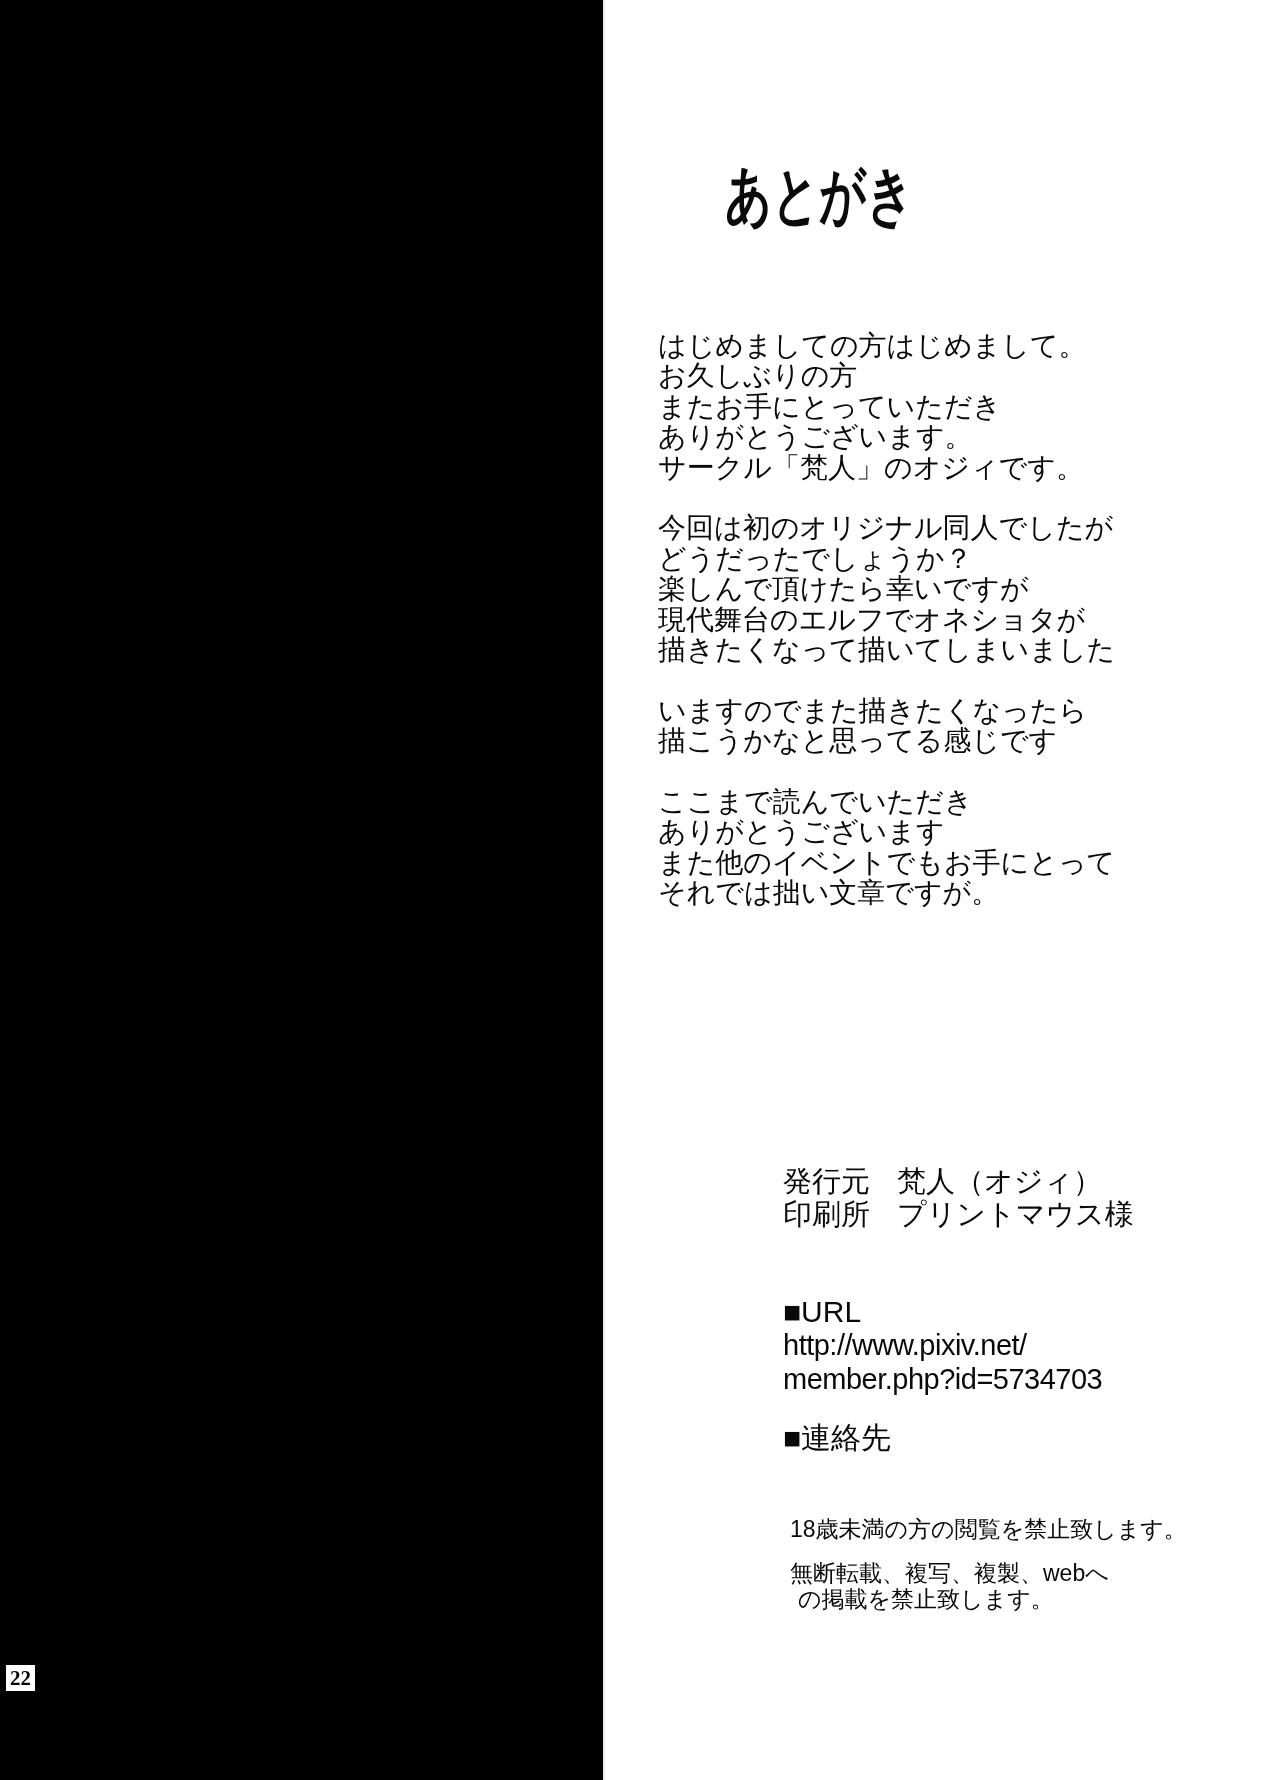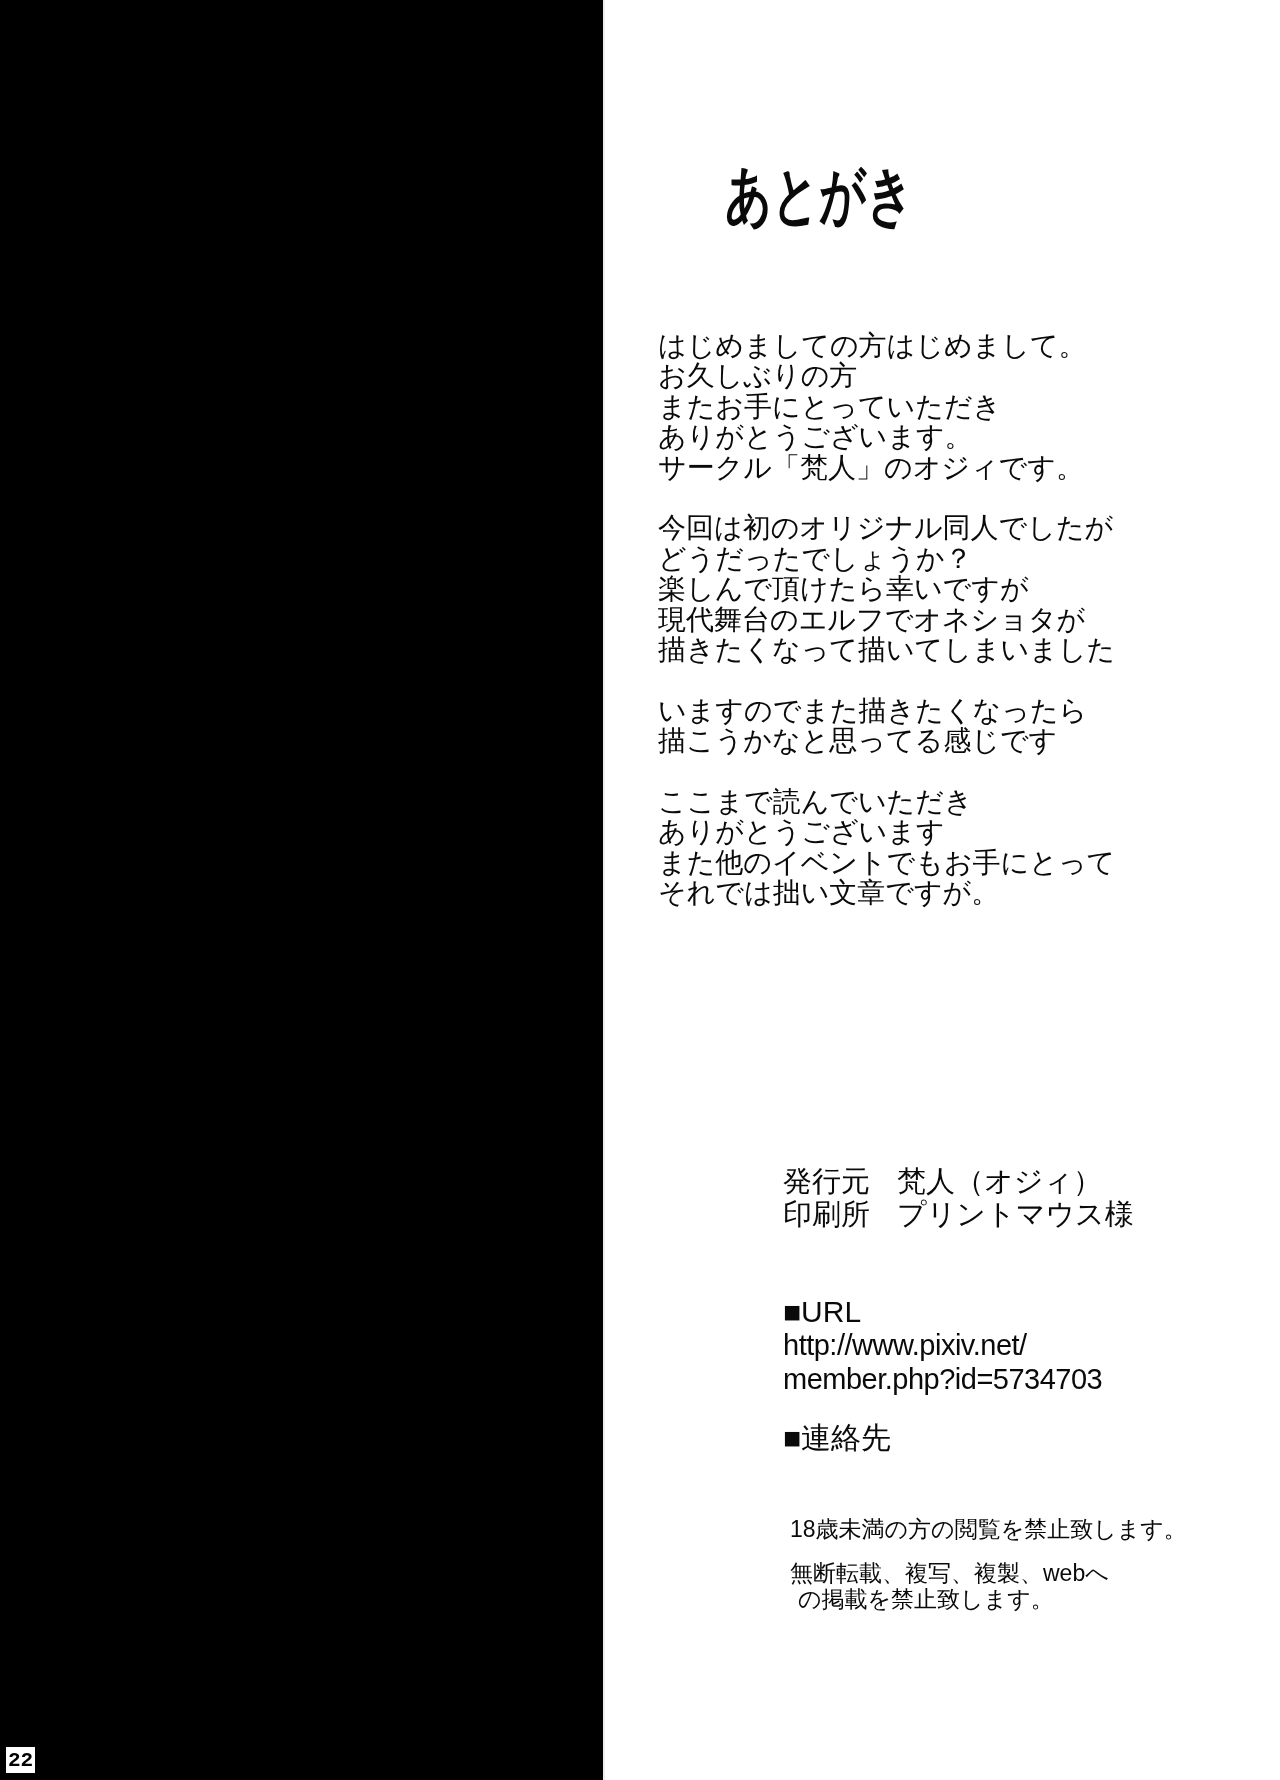--- a/index.html
+++ b/index.html
@@ -15,26 +15,26 @@
     position:absolute;left:0;top:0;
     width:603px;height:1780px;
     background:#000000;
   }
   .band-edge{
     position:absolute;left:603px;top:0;
     width:2px;height:1780px;
     background:#d7d7d7;opacity:.45;
   }
   .page-chip{
-    position:absolute;left:6px;top:1747px;
+    position:absolute;left:6px;top:1665px;
     width:29px;height:26px;
     background:#ffffff;color:#000000;
     display:flex;align-items:center;justify-content:center;
     font-size:21px;font-weight:bold;
-    font-family:Liberation Mono, monospace;
+    font-family:Liberation Serif, serif;
   }
   .title{
     position:absolute;left:725px;top:163px;
     margin:0;font-size:64px;font-weight:bold;
     line-height:1;white-space:nowrap;
   }
   .squeeze{display:inline-block;transform:scaleX(0.72);transform-origin:0 50%;}
   .body-text{
     position:absolute;left:658px;top:331px;
     font-size:28px;font-weight:normal;

